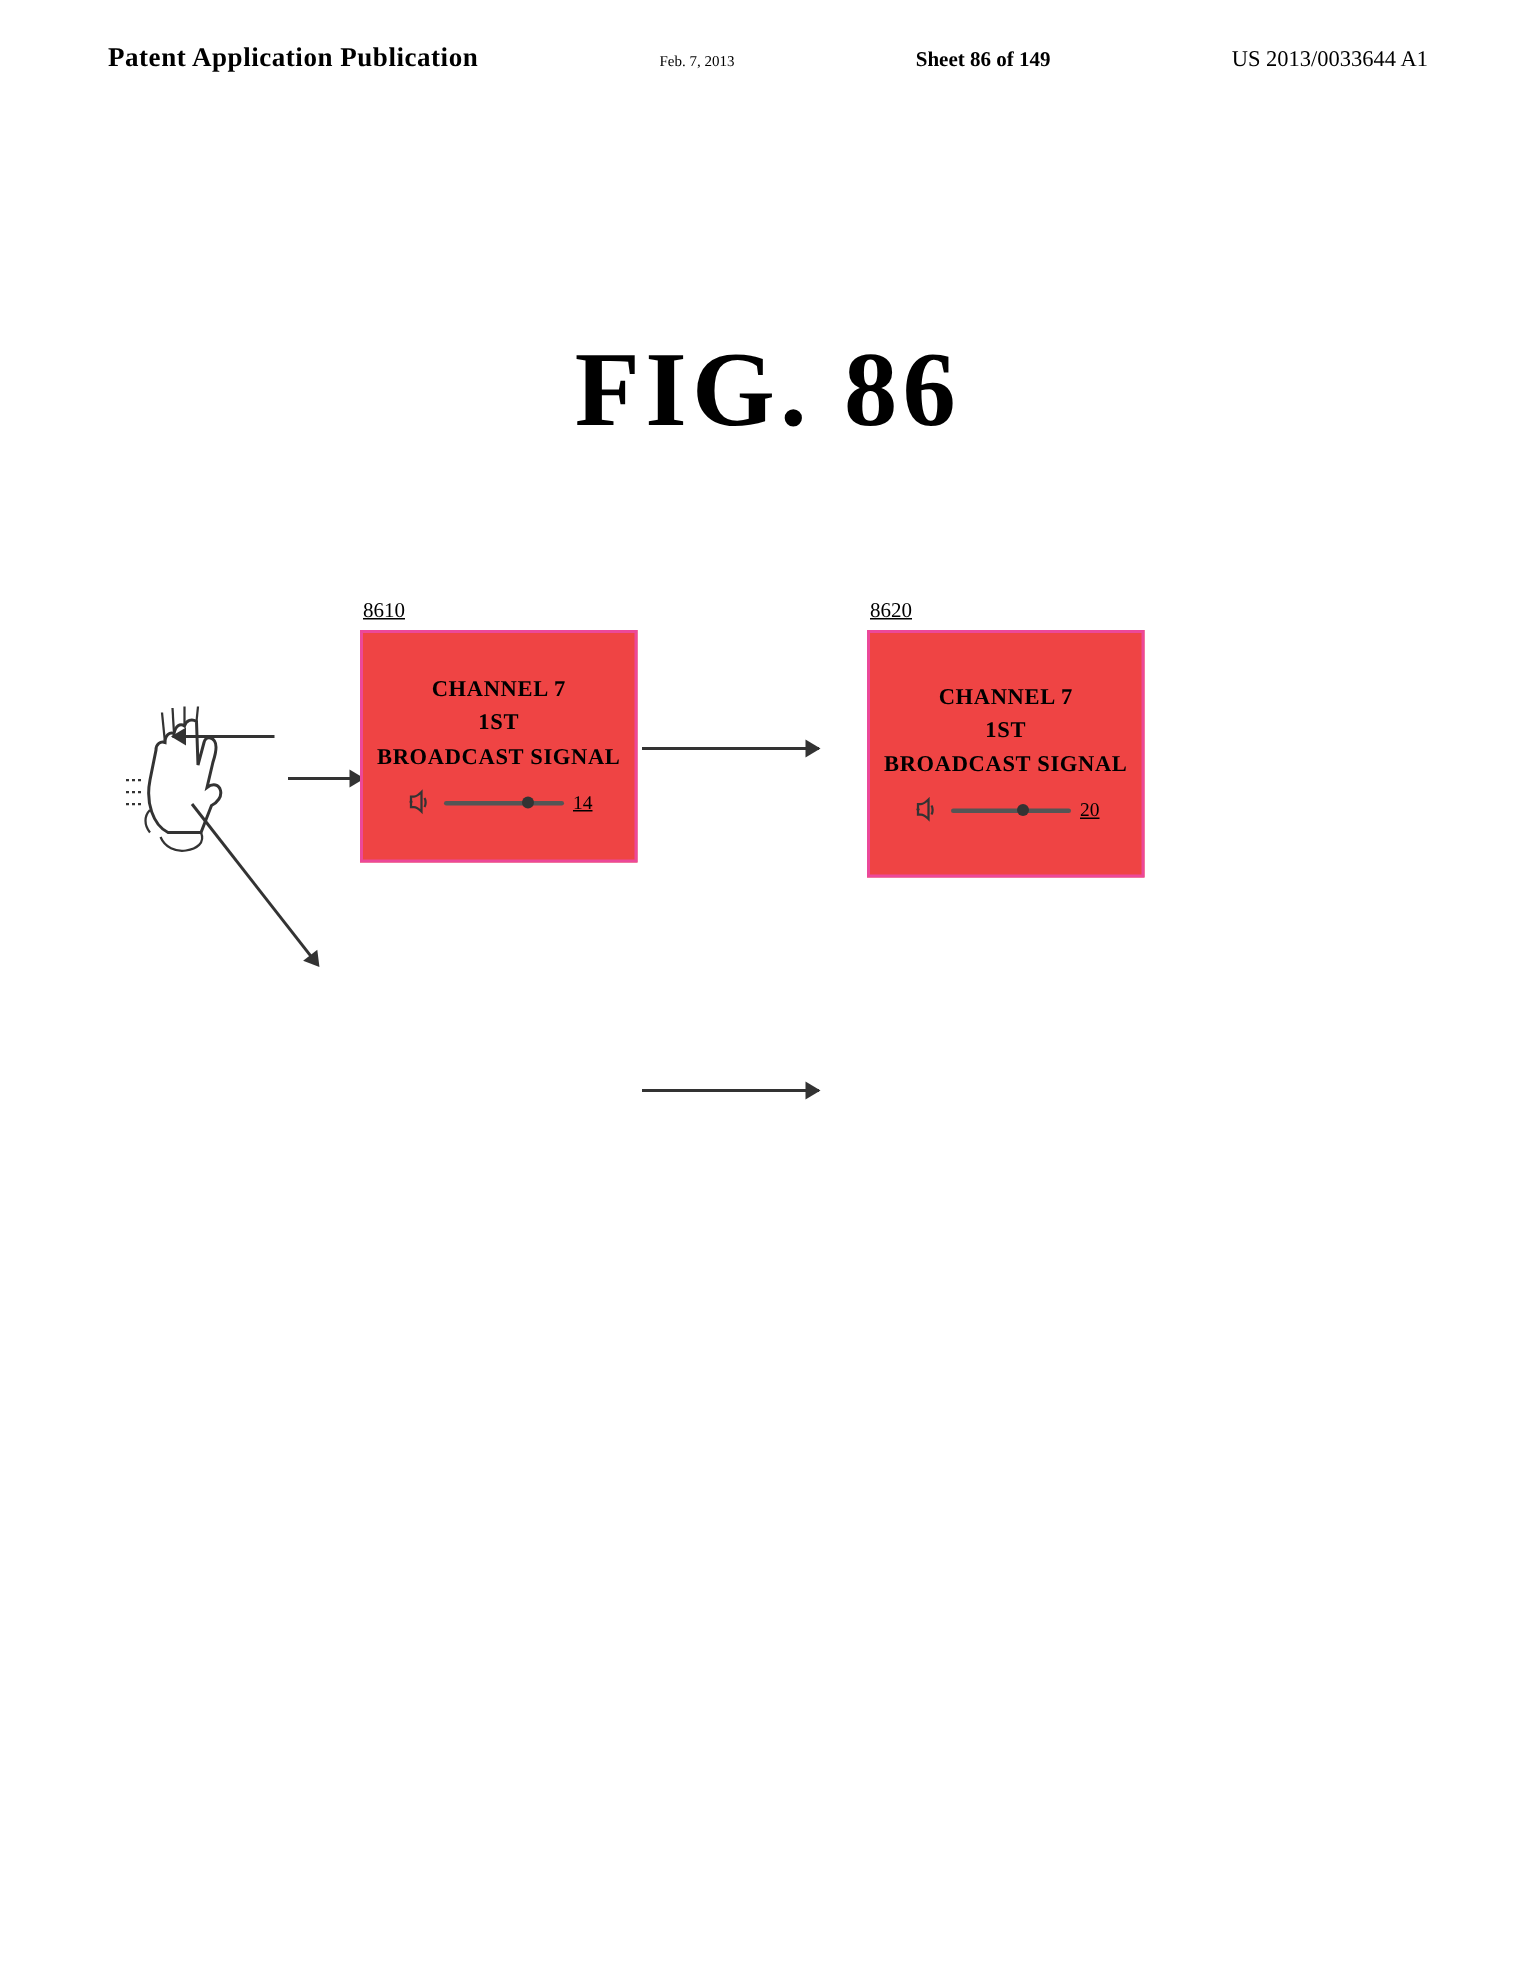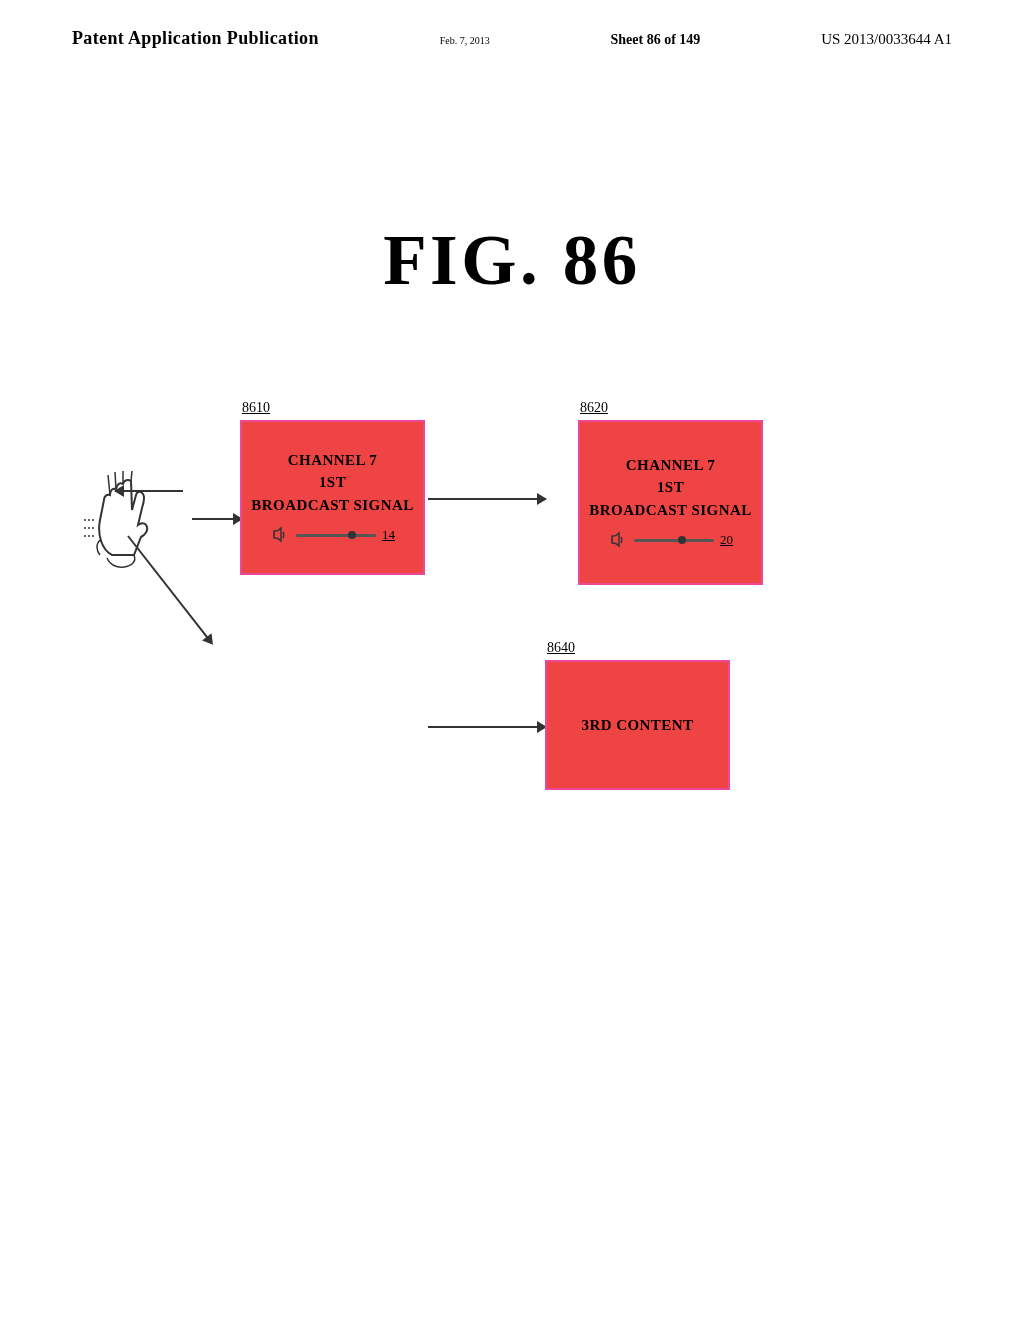--- a/index.html
+++ b/index.html
@@ -351,18 +351,14 @@
         <circle cx="4" cy="10.5" r="1" fill="#333"></circle>
       </svg>
       <div class="slider-track">
         <div class="slider-thumb" style="left: 55%;"></div>
       </div>
       <span class="slider-num">20</span>
     </div>
   </div>
 
 
-  <div class="box box-bottom-right">
-    <span class="box-label">8640</span>
-    <div class="box-content">3RD CONTENT</div>
-  </div>
 
 </div>
 
 </body></html>

